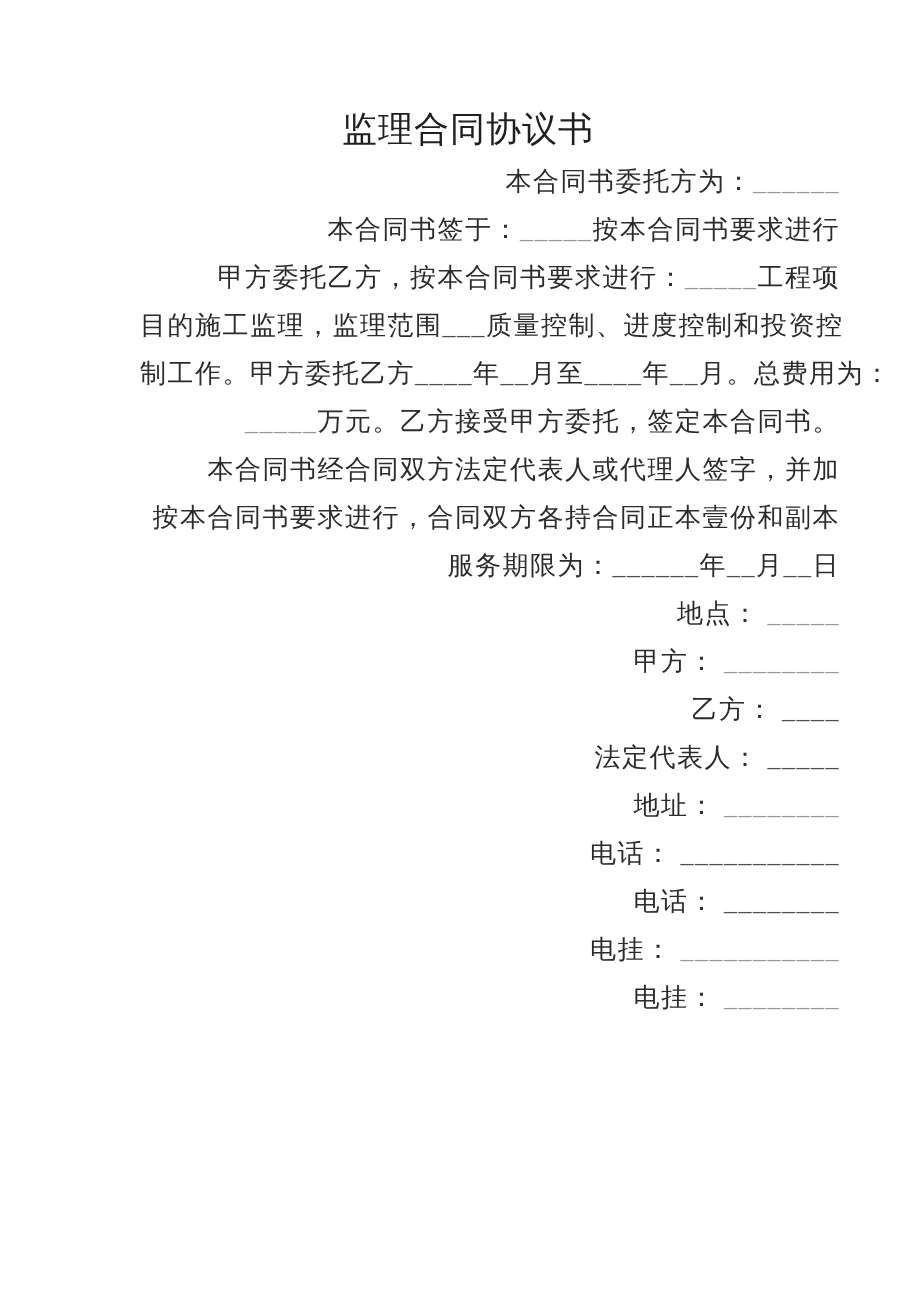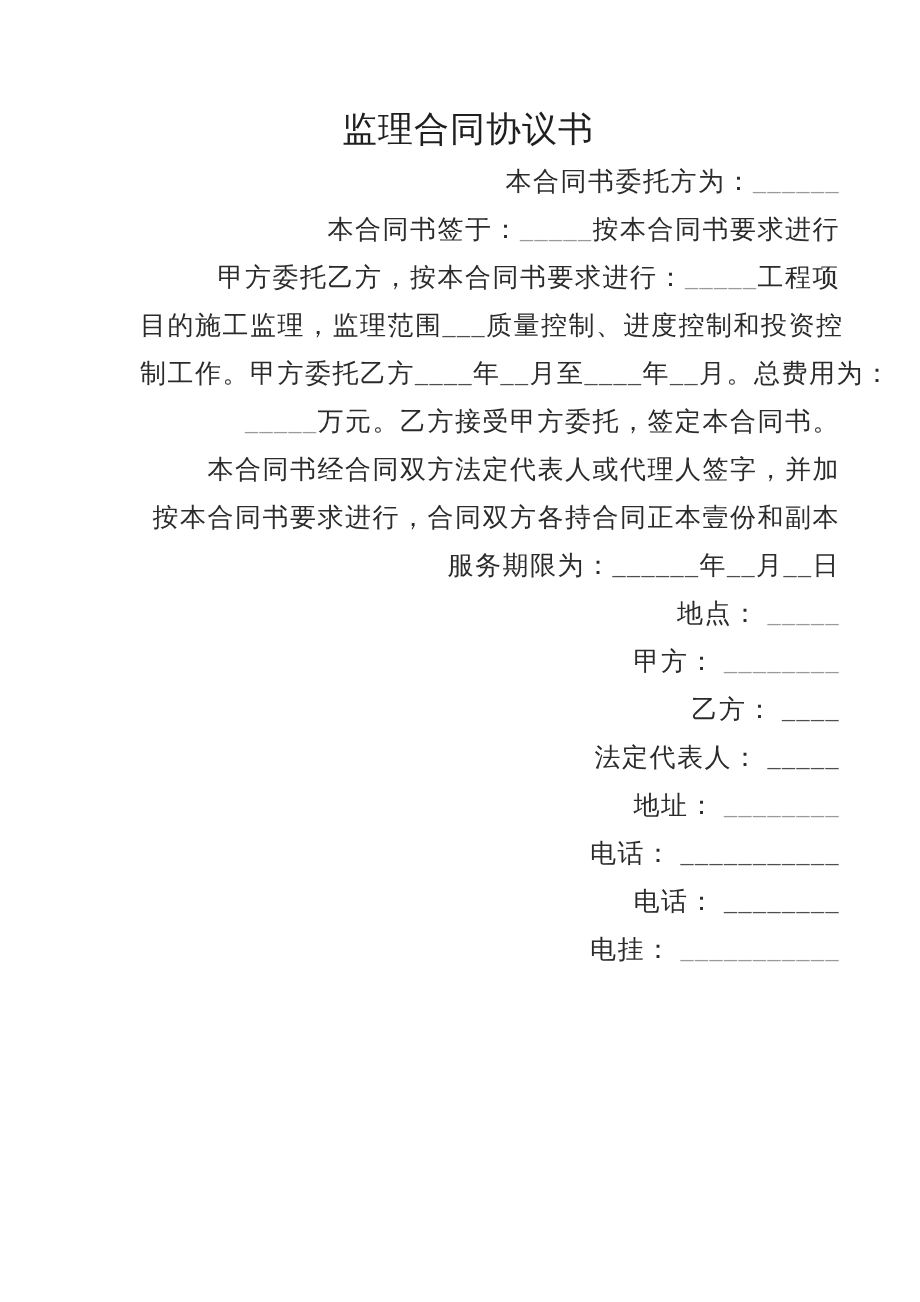--- a/index.html
+++ b/index.html
@@ -74,14 +74,15 @@
       <div class="line"><span>按本合同书要求进行，合同双方各持合同正本壹份和副本</span></div>
       <div class="line indent"><span>服务期限为：</span><span class="blank dark" style="color: rgb(79, 79, 79);">______</span><span>年</span><span class="blank dark" style="color: rgb(79, 79, 79);">__</span><span>月</span><span class="blank dark" style="color: rgb(79, 79, 79);">__</span><span>日</span></div>
       <div class="line indent"><span>地点： </span><span class="blank light" style="color: rgb(154, 154, 154);">_____</span></div>
       <div class="line indent"><span>甲方： </span><span class="blank light" style="color: rgb(154, 154, 154);">________</span></div>
       <div class="line indent"><span>乙方： </span><span class="blank dark" style="color: rgb(79, 79, 79);">____</span></div>
       <div class="line indent"><span>法定代表人： </span><span class="blank dark" style="color: rgb(79, 79, 79);">_____</span></div>
       <div class="line indent"><span>地址： </span><span class="blank light" style="color: rgb(154, 154, 154);">________</span></div>
       <div class="line indent"><span>电话： </span><span class="blank dark" style="color: rgb(79, 79, 79);">___________</span></div>
       <div class="line indent"><span>电话： </span><span class="blank dark" style="color: rgb(79, 79, 79);">________</span></div>
       <div class="line indent"><span>电挂： </span><span class="blank light" style="color: rgb(154, 154, 154);">___________</span></div>
+      <div class="line indent"><span>电挂： </span><span class="blank light" style="color: rgb(154, 154, 154);">________</span></div>
     </div>
 </div>
 
 </body></html>

